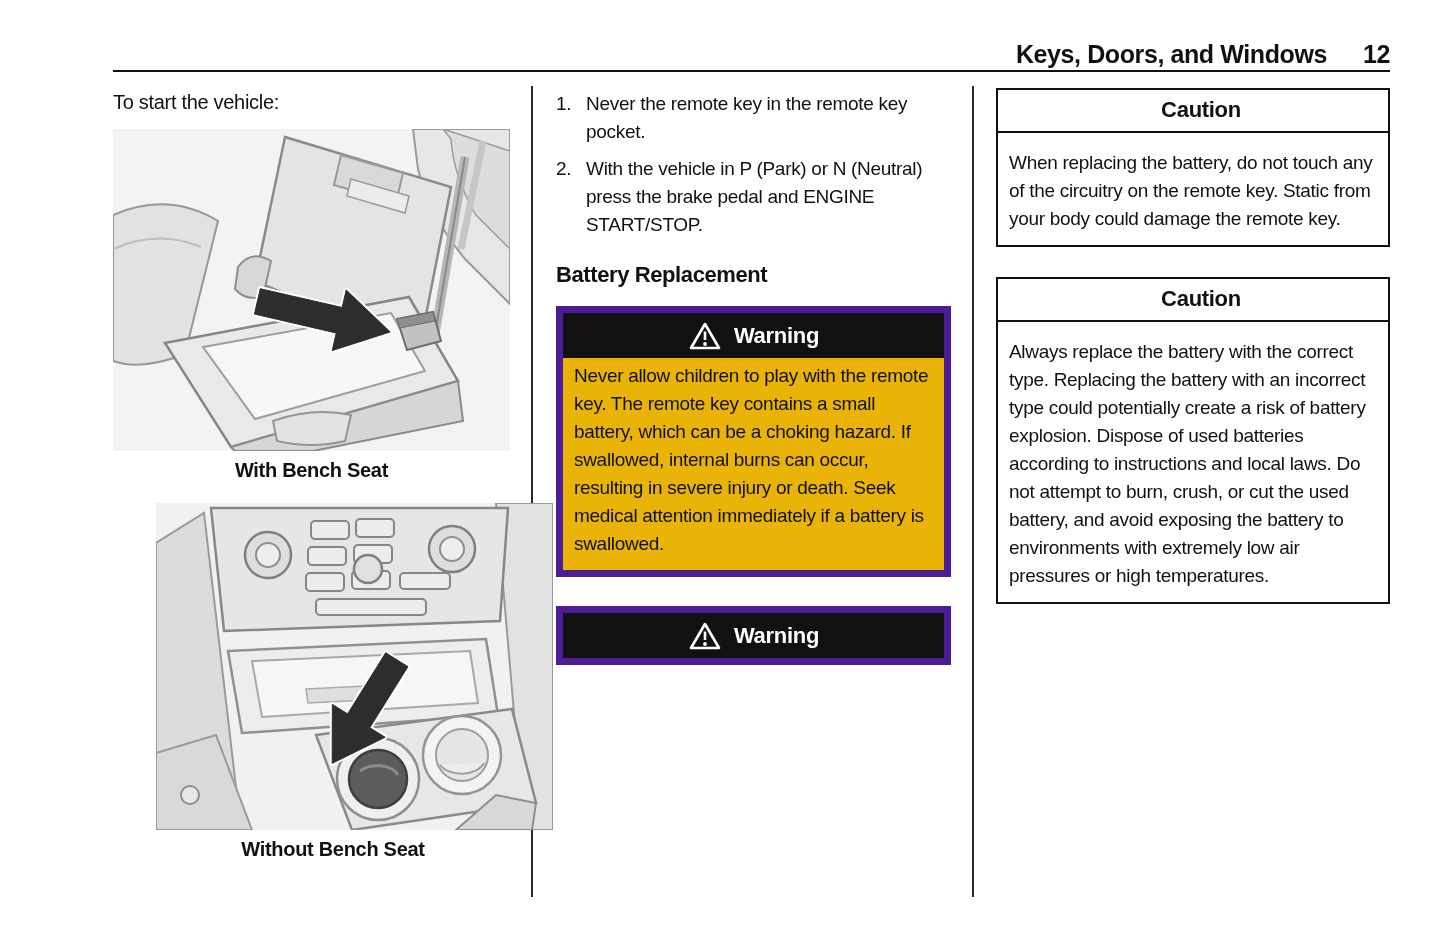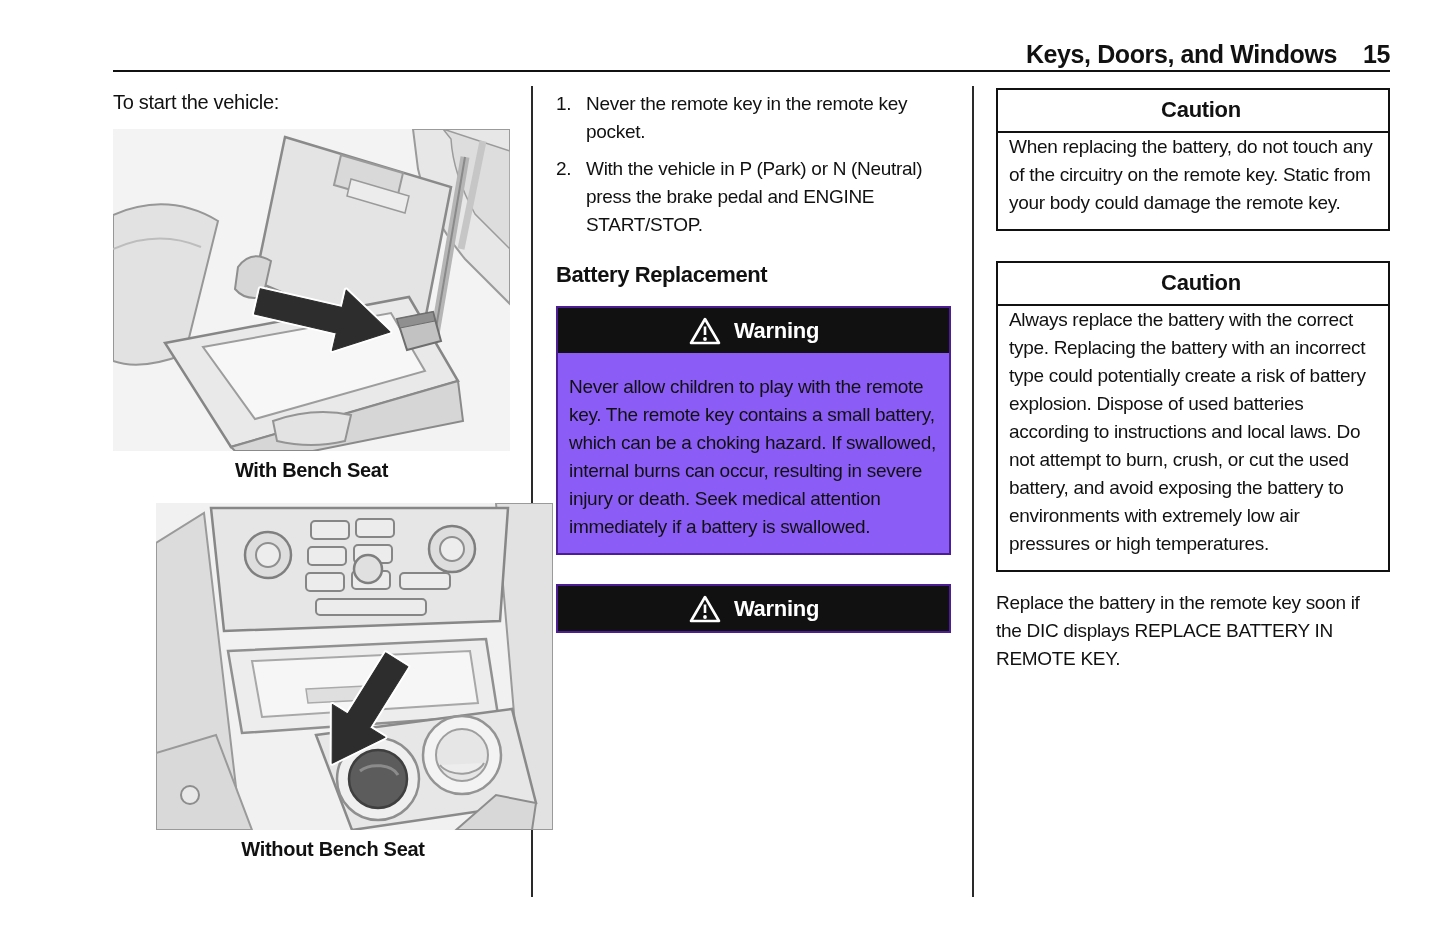--- a/index.html
+++ b/index.html
@@ -10,21 +10,21 @@
     height: 951px;
     background: #ffffff;
     font-family: "Liberation Sans", "DejaVu Sans", sans-serif;
     color: #111111;
     overflow: hidden;
   }
   
   .header {
     position: absolute;
     left: 113px; top: 40px; width: 1277px;
-    display: flex; justify-content: flex-end; align-items: baseline; gap: 26px;
+    display: flex; justify-content: flex-end; align-items: baseline; gap: 36px;
     font-weight: bold; font-size: 25px; letter-spacing: -0.4px;
   }
   .header-rule {
     position: absolute;
     left: 113px; top: 70px; width: 1277px; height: 2px;
     background: #111;
   }
   
   .v-divider {
     position: absolute;
@@ -52,53 +52,53 @@
   
   .steps { margin-top: 2px; }
   .step { display: flex; margin-bottom: 9px; }
   .step-num { width: 30px; flex: 0 0 30px; }
   .step-text { flex: 1; }
   .step-note { margin-left: 30px; margin-top: 6px; }
   .section-heading { font-size: 22px; font-weight: bold; margin-top: 22px; letter-spacing: -0.4px; }
 
   .warning-box {
     margin-top: 17px;
-    border: 2px solid #4c1d95;
-    background: #8b5cf6;
+    border: 7px solid #4c1d95;
+    background: #eab308;
   }
   .warning-box + .warning-box { margin-top: 29px; }
   .warning-header {
     background: #111;
     color: #fff;
     height: 45px;
     display: flex; align-items: center; justify-content: center; gap: 12px;
     font-weight: bold; font-size: 22px;
   }
   .warning-header svg { display: block; }
-  .warning-body { padding: 20px 11px 12px 11px; }
+  .warning-body { padding: 4px 11px 12px 11px; }
 
   
   .caution-box { border: 2px solid #111; background: #fff; }
   .caution-box + .caution-box { margin-top: 30px; }
   .caution-title {
     text-align: center; font-weight: bold; font-size: 22px;
     padding: 6px 0 7px 16px;
     border-bottom: 2px solid #111;
   }
-  .caution-body { padding: 0 11px 12px 11px; }
+  .caution-body { padding: 16px 11px 12px 11px; }
   .closing-paragraph { margin-top: 17px; }
 </style>
 </head>
 <body>
 
 <div class="page">
 
   <div class="header">
     <span>Keys, Doors, and Windows</span>
-    <span>15</span>
+    <span>12</span>
   </div>
   <div class="header-rule"></div>
 
   <div class="v-divider divider-1"></div>
   <div class="v-divider divider-2"></div>
 
   <div class="col col-left">
     <p class="intro-text">To start the vehicle:</p>
 
     <figure>
@@ -235,16 +235,15 @@
     <div class="caution-box">
       <div class="caution-title">Caution</div>
       <div class="caution-body">When replacing the battery, do not touch any of the circuitry on the remote key. Static from your body could damage the remote key.</div>
     </div>
 
     <div class="caution-box">
       <div class="caution-title">Caution</div>
       <div class="caution-body">Always replace the battery with the correct type. Replacing the battery with an incorrect type could potentially create a risk of battery explosion. Dispose of used batteries according to instructions and local laws. Do not attempt to burn, crush, or cut the used battery, and avoid exposing the battery to environments with extremely low air pressures or high temperatures.</div>
     </div>
 
-    <p class="closing-paragraph">Replace the battery in the remote key soon if the DIC displays REPLACE BATTERY IN REMOTE KEY.</p>
   </div>
 
 </div>
 
 </body></html>

